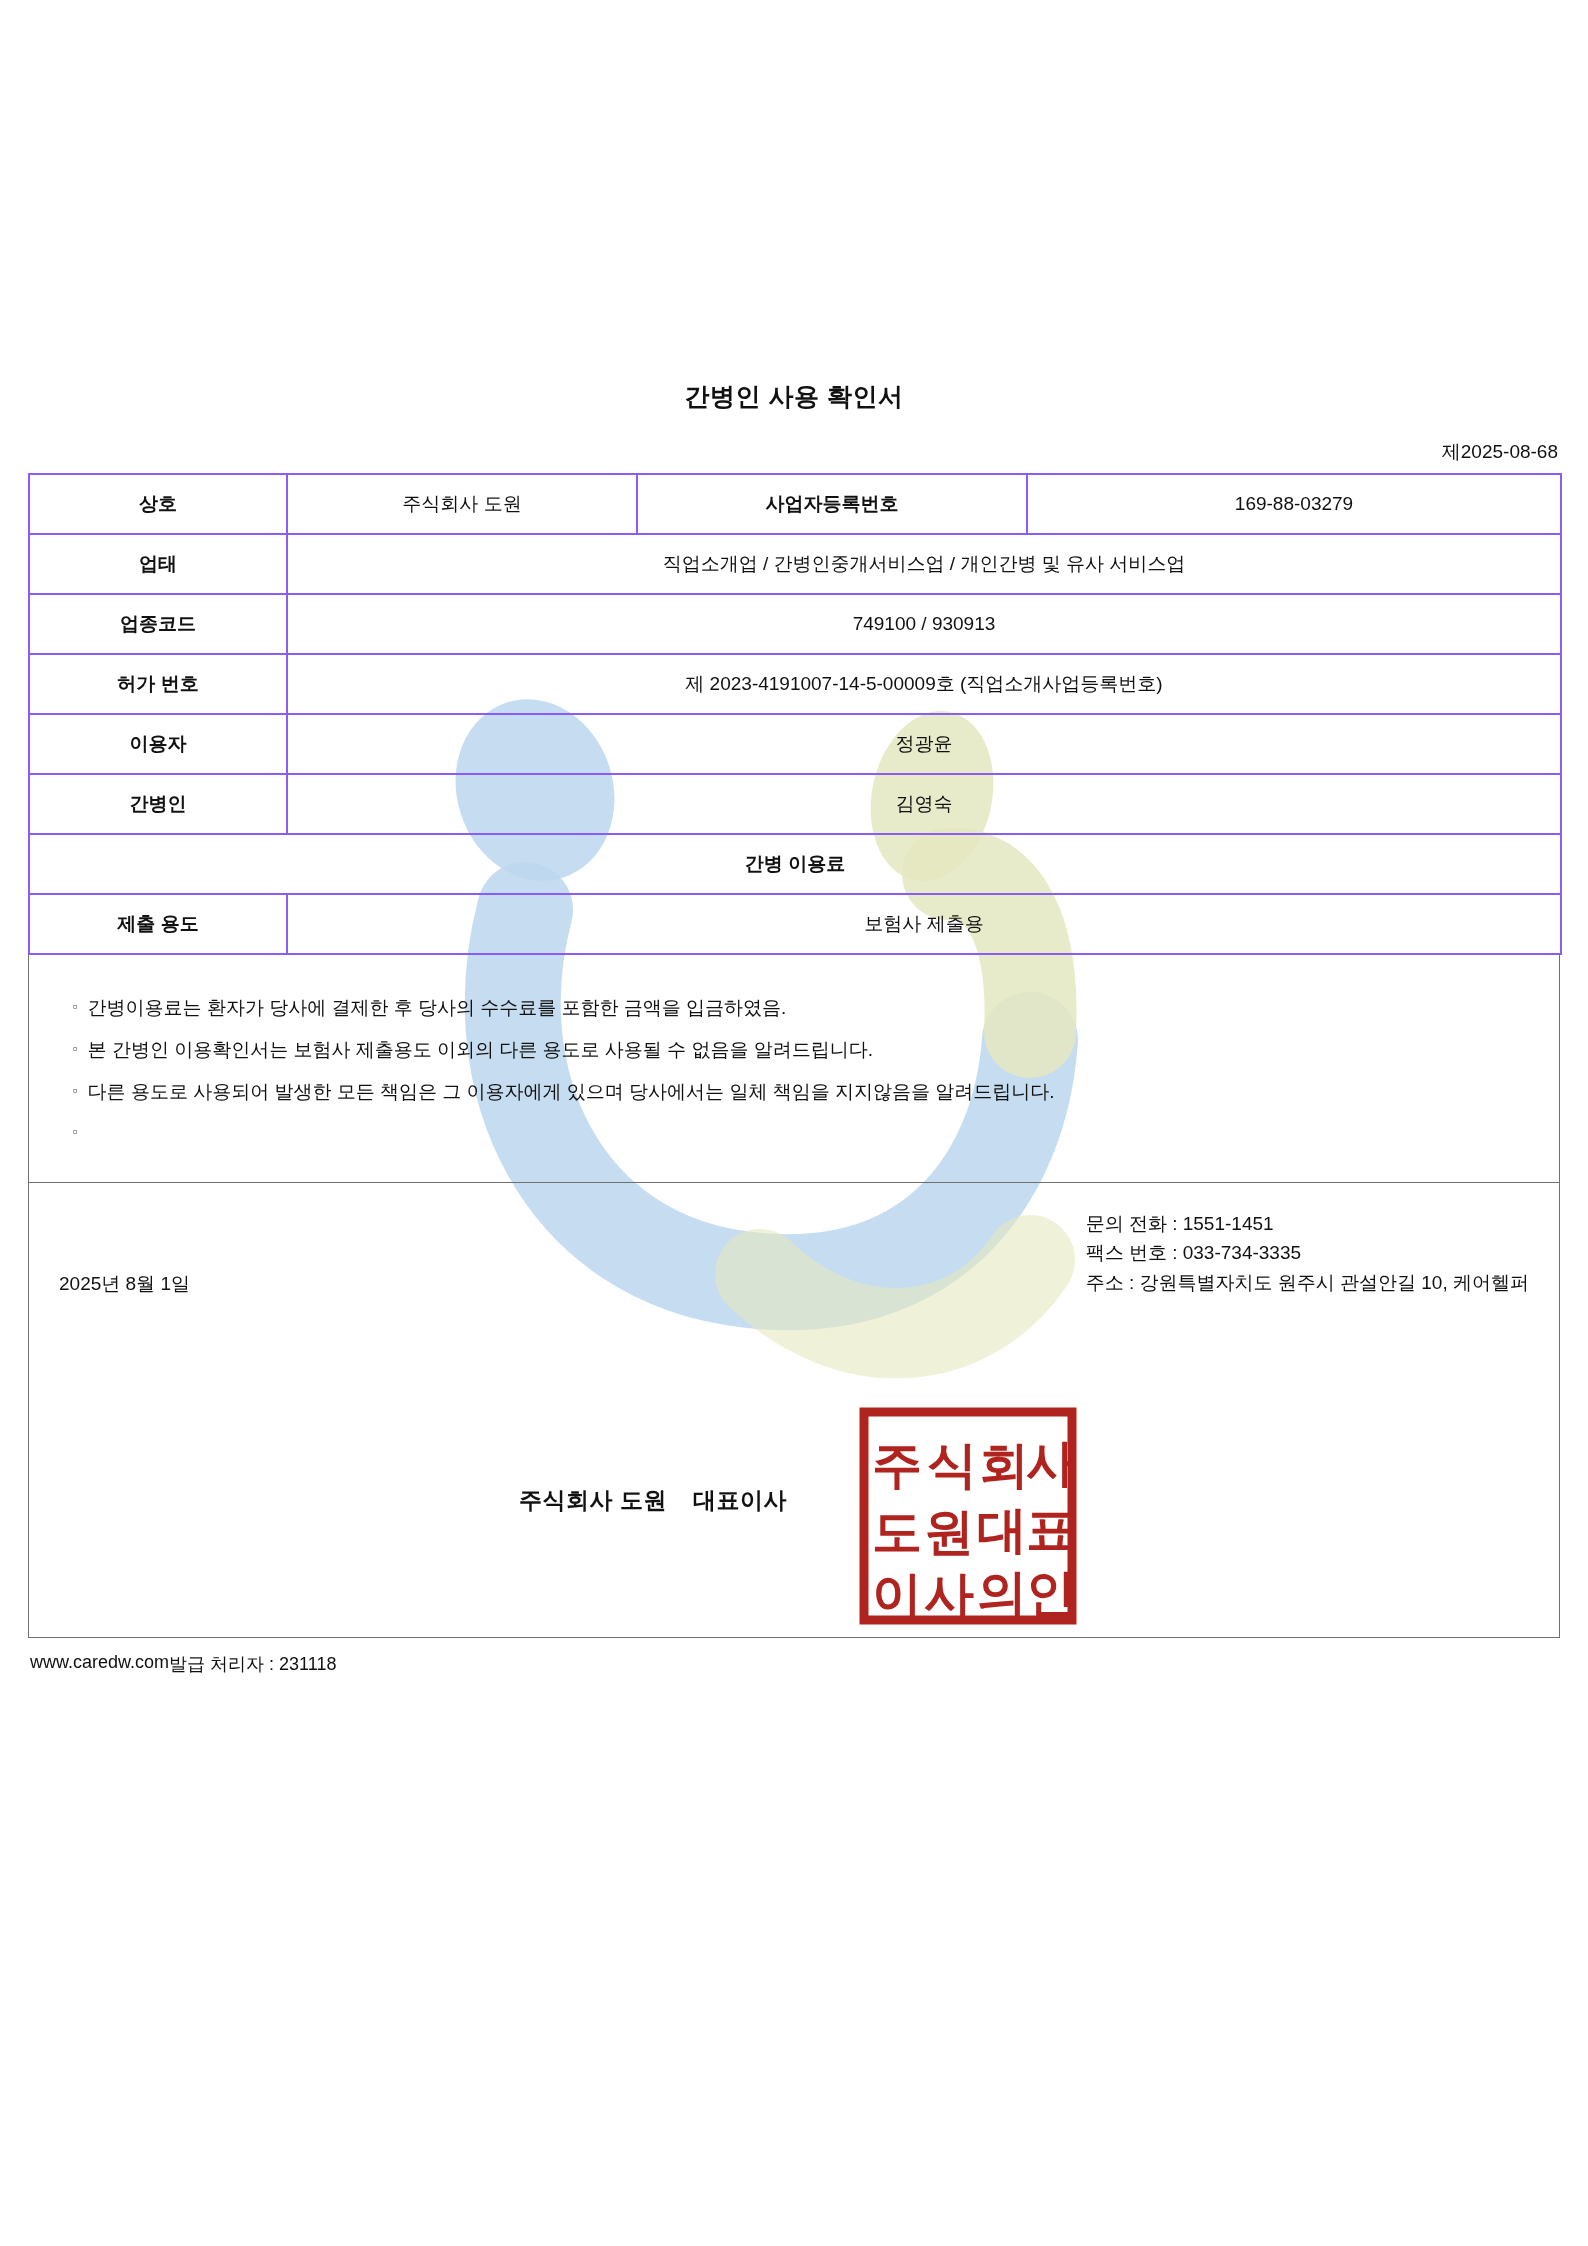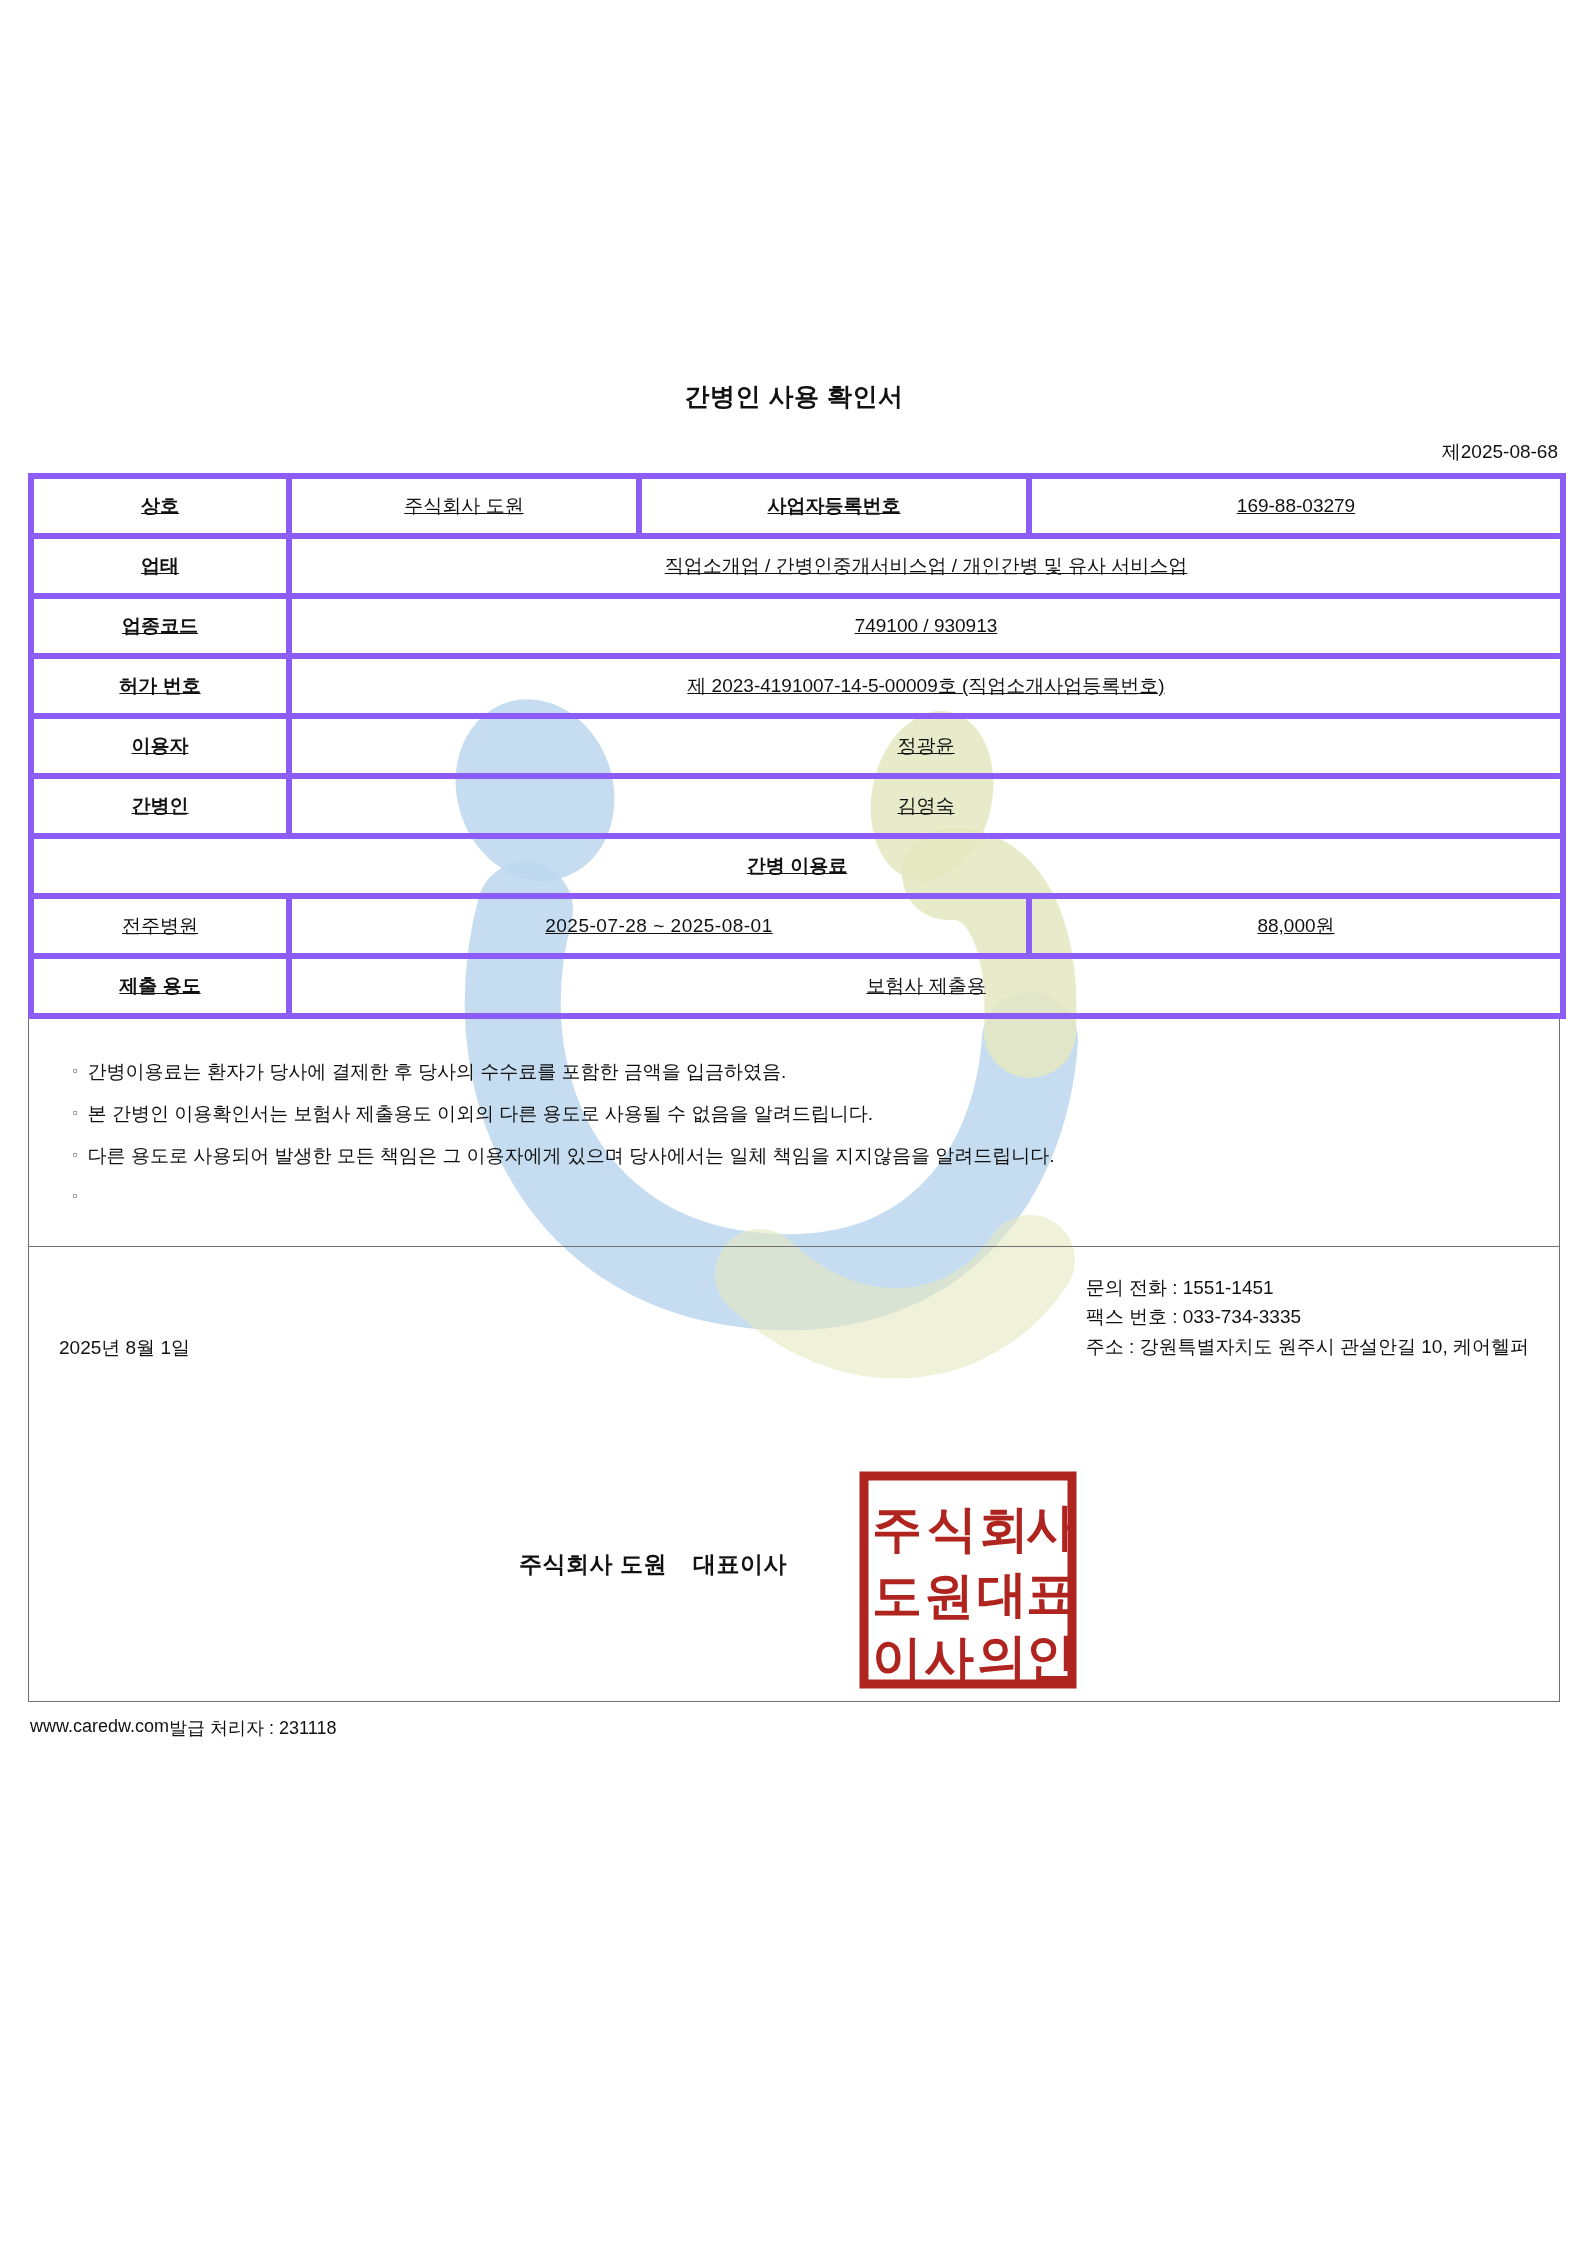--- a/index.html
+++ b/index.html
@@ -58,28 +58,27 @@
     padding-right: 2px;
   }
 
   table.main {
     width: 1532px;
     border-collapse: collapse;
     table-layout: fixed;
     background: transparent;
   }
   table.main td {
-    border: 6px solid #8b5cf6;
+    border: 2px solid #8b5cf6;
     height: 60px;
     font-size: 19px;
     text-align: center;
     vertical-align: middle;
     padding: 4px 16px;
     box-sizing: border-box;
-    text-decoration: underline;
   }
   .lbl {
     font-weight: bold;
     width: 258px;
   }
   .section-title {
     font-weight: bold;
     font-size: 23px;
     height: 64px;
   }
@@ -228,25 +227,20 @@
         <tr>
           <td class="lbl">이용자</td>
           <td colspan="3">정광윤</td>
         </tr>
         <tr>
           <td class="lbl">간병인</td>
           <td colspan="3">김영숙</td>
         </tr>
         <tr>
           <td colspan="4" class="section-title">간병 이용료</td>
-        </tr>
-        <tr>
-          <td>전주병원</td>
-          <td colspan="2" class="wide-period">2025-07-28  ~  2025-08-01</td>
-          <td>88,000원</td>
         </tr>
         <tr>
           <td class="lbl">제출 용도</td>
           <td colspan="3">보험사 제출용</td>
         </tr>
       </tbody>
     </table>
 
     <div class="notes-box">
       <div class="note-line">

